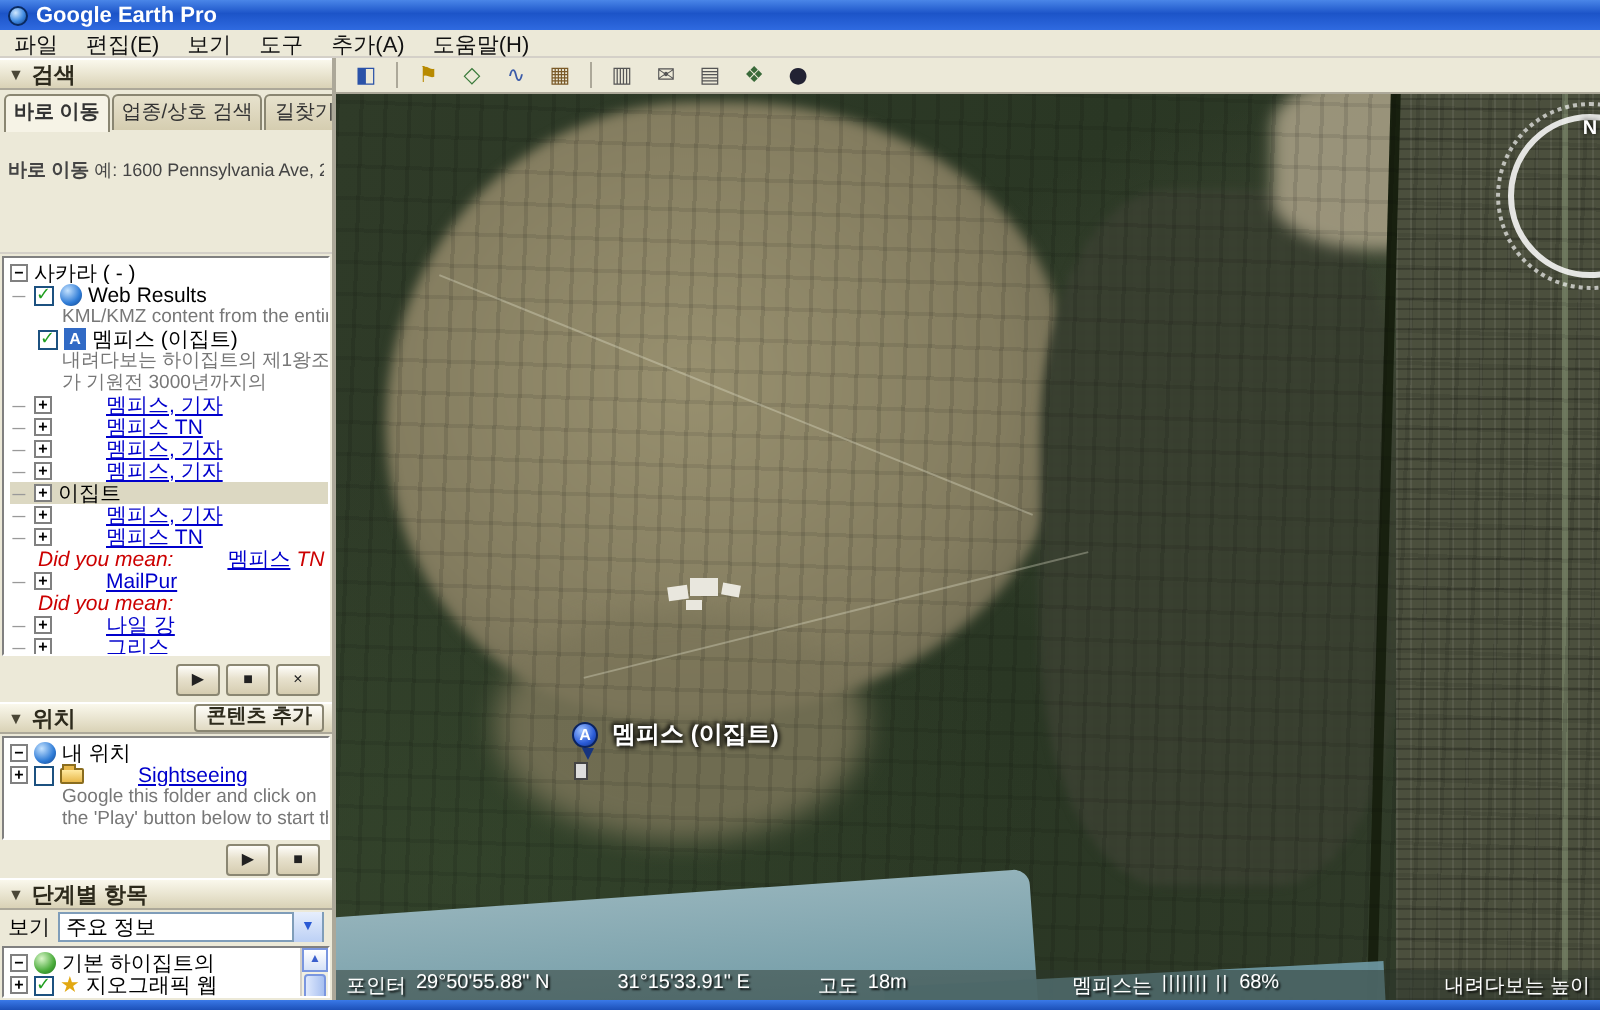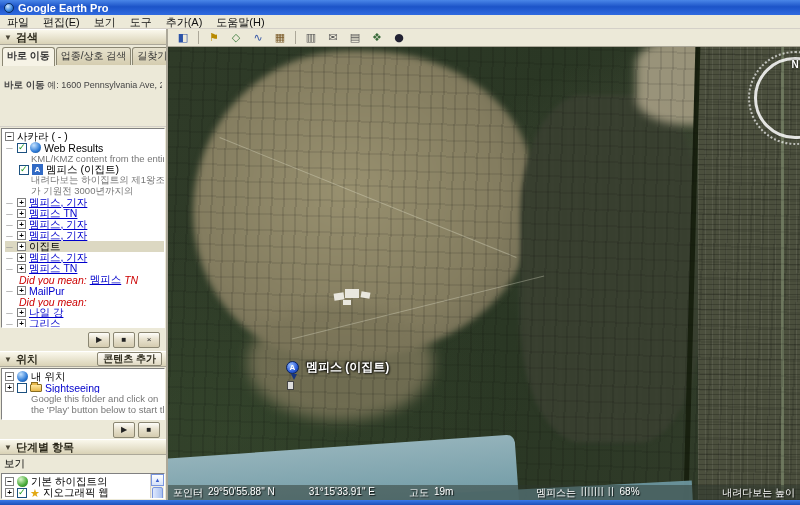--- a/index.html
+++ b/index.html
@@ -42,21 +42,21 @@
   .tree { background:#fff; border:1px solid; border-color:#808080 #fff #fff #808080;
     margin:1px; overflow:hidden; font-size:10.5px; }
   .results { height:200px; flex:none; padding:2px 0 0 3px; }
   .trow { display:flex; align-items:center; gap:3px; height:11px; white-space:nowrap; overflow:hidden; }
   .trow.sel { background:#dcd8c2; }
   .exp { width:9px; height:9px; flex:none; border:1px solid #808080; background:#fff; color:#000;
     font-size:8px; line-height:7px; text-align:center; font-weight:bold; }
   .dash { width:9px; flex:none; color:#999; text-align:center; font-size:9px; }
   .cb { width:10px; height:10px; flex:none; border:1px solid #1c5180; background:#fff; position:relative; }
   .cb.on::after { content:"\2713"; position:absolute; left:0; top:-2px; font-size:9px; color:#1f9e1f; }
-  .link { color:#0000cc; text-decoration:underline; }
+  .link { color:#0000cc; text-decoration:underline;margin-left:24px; }
   .dym { color:#cc0000;font-style:italic; }
   .grey { color:#777; font-size:9.5px; }
   .ind1 { margin-left:14px; } .ind2 { margin-left:26px; }
   .ico-globe { width:11px; height:11px; border-radius:50%; flex:none;
     background:radial-gradient(circle at 35% 30%,#c4e2ff,#2e7bd6 60%,#123f7e); }
   .ico-globe.green { background:radial-gradient(circle at 35% 30%,#d9f6c9,#49ab3a 60%,#1d6c1d); }
   .ico-A { width:11px; height:11px; flex:none; background:#316ac5; color:#fff; font-size:8px;
     font-weight:bold; text-align:center; line-height:11px; }
   .ico-star { color:#e2a812; font-size:11px; line-height:10px; flex:none; }
   .ico-folder { width:12px; height:8px; flex:none; background:linear-gradient(#ffe9a0,#e8b84a);
@@ -313,20 +313,24 @@
       <div class="sbtn">■</div>
     </div>
 
     <div class="panel-hd">
       <span class="tri">▼</span>
       <span>단계별 항목</span>
     </div>
 
     <div class="viewrow">
       <span>보기</span>
+      <div class="select">
+        <span class="val">주요 정보</span>
+        <div class="combo-arrow">▼</div>
+      </div>
     </div>
 
     <div class="tree layers-wrap">
       <div class="layers-tree" id="layers">
           <div class="trow">
             <span class="exp">−</span>
             <span class="ico-globe green"></span>
             <span>기본 하이집트의</span>
           </div>
           <div class="trow">
@@ -393,21 +397,21 @@
       <div class="pm-mini"></div>
 
       <div class="status">
         <div class="grp">
           <span>포인터</span>
           <span>29°50'55.88" N</span>
           <span class="sp1"></span>
           <span>31°15'33.91" E</span>
           <span class="sp1"></span>
           <span>고도</span>
-          <span>19m</span>
+          <span>18m</span>
         </div>
         <span class="sp2"></span>
         <div class="grp">
           <span>멤피스는</span>
           <span class="bars">||||||| ||</span>
           <span>68%</span>
         </div>
         <span class="sp2"></span>
         <div class="grp">
           <span>내려다보는 높이</span>

